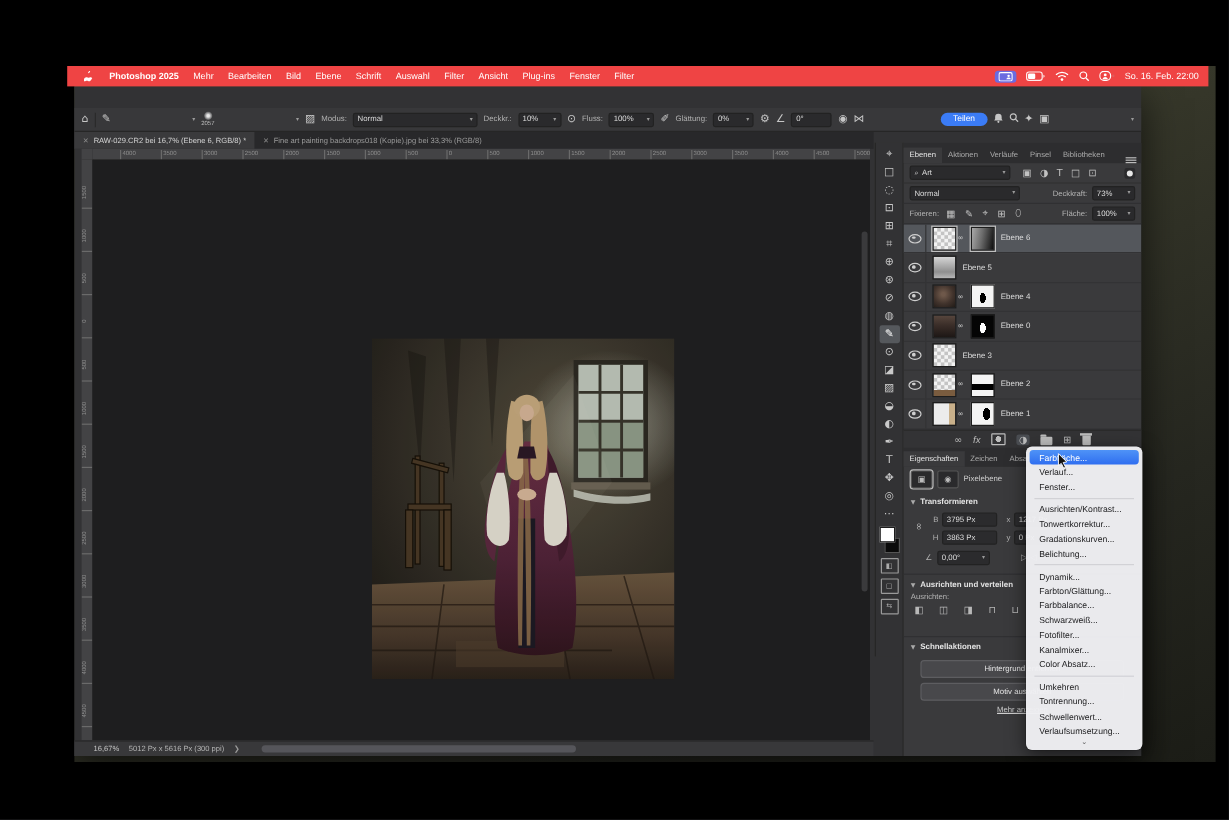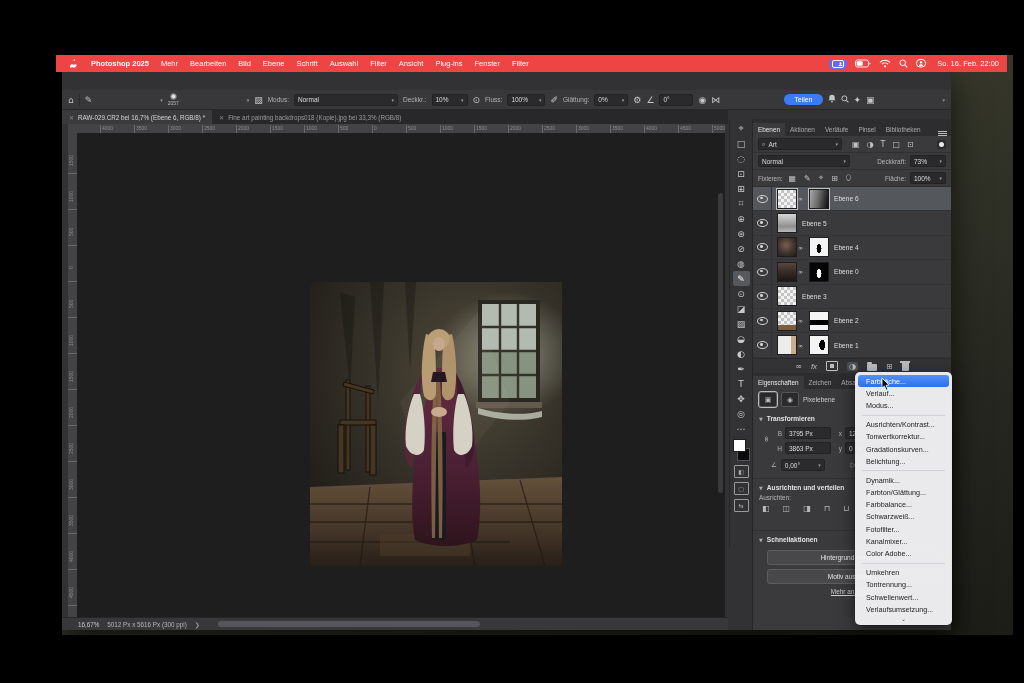--- a/index.html
+++ b/index.html
@@ -624,34 +624,34 @@
       <div class="qbtn">Motiv auswählen</div>
       <div id="morelink">Mehr anzeigen</div>
     </div>
   </div>
 </div>
 
 <div class="abs" id="ctxmenu">
   <div id="ctx-anchor">
       <div class="mi hl">Farbfläche...</div>
       <div class="mi">Verlauf...</div>
-      <div class="mi">Modus...</div>
+      <div class="mi">Fenster...</div>
       <div class="msep"></div>
       <div class="mi">Ausrichten/Kontrast...</div>
       <div class="mi">Tonwertkorrektur...</div>
       <div class="mi">Gradationskurven...</div>
       <div class="mi">Belichtung...</div>
       <div class="msep"></div>
       <div class="mi">Dynamik...</div>
       <div class="mi">Farbton/Glättung...</div>
       <div class="mi">Farbbalance...</div>
       <div class="mi">Schwarzweiß...</div>
       <div class="mi">Fotofilter...</div>
       <div class="mi">Kanalmixer...</div>
-      <div class="mi">Color Adobe...</div>
+      <div class="mi">Color Absatz...</div>
       <div class="msep"></div>
       <div class="mi">Umkehren</div>
       <div class="mi">Tontrennung...</div>
       <div class="mi">Schwellenwert...</div>
       <div class="mi">Verlaufsumsetzung...</div>
     </div>
   <div id="mchev" class="ico">⌄</div>
 </div>
 
 <div class="abs" id="cursor">

